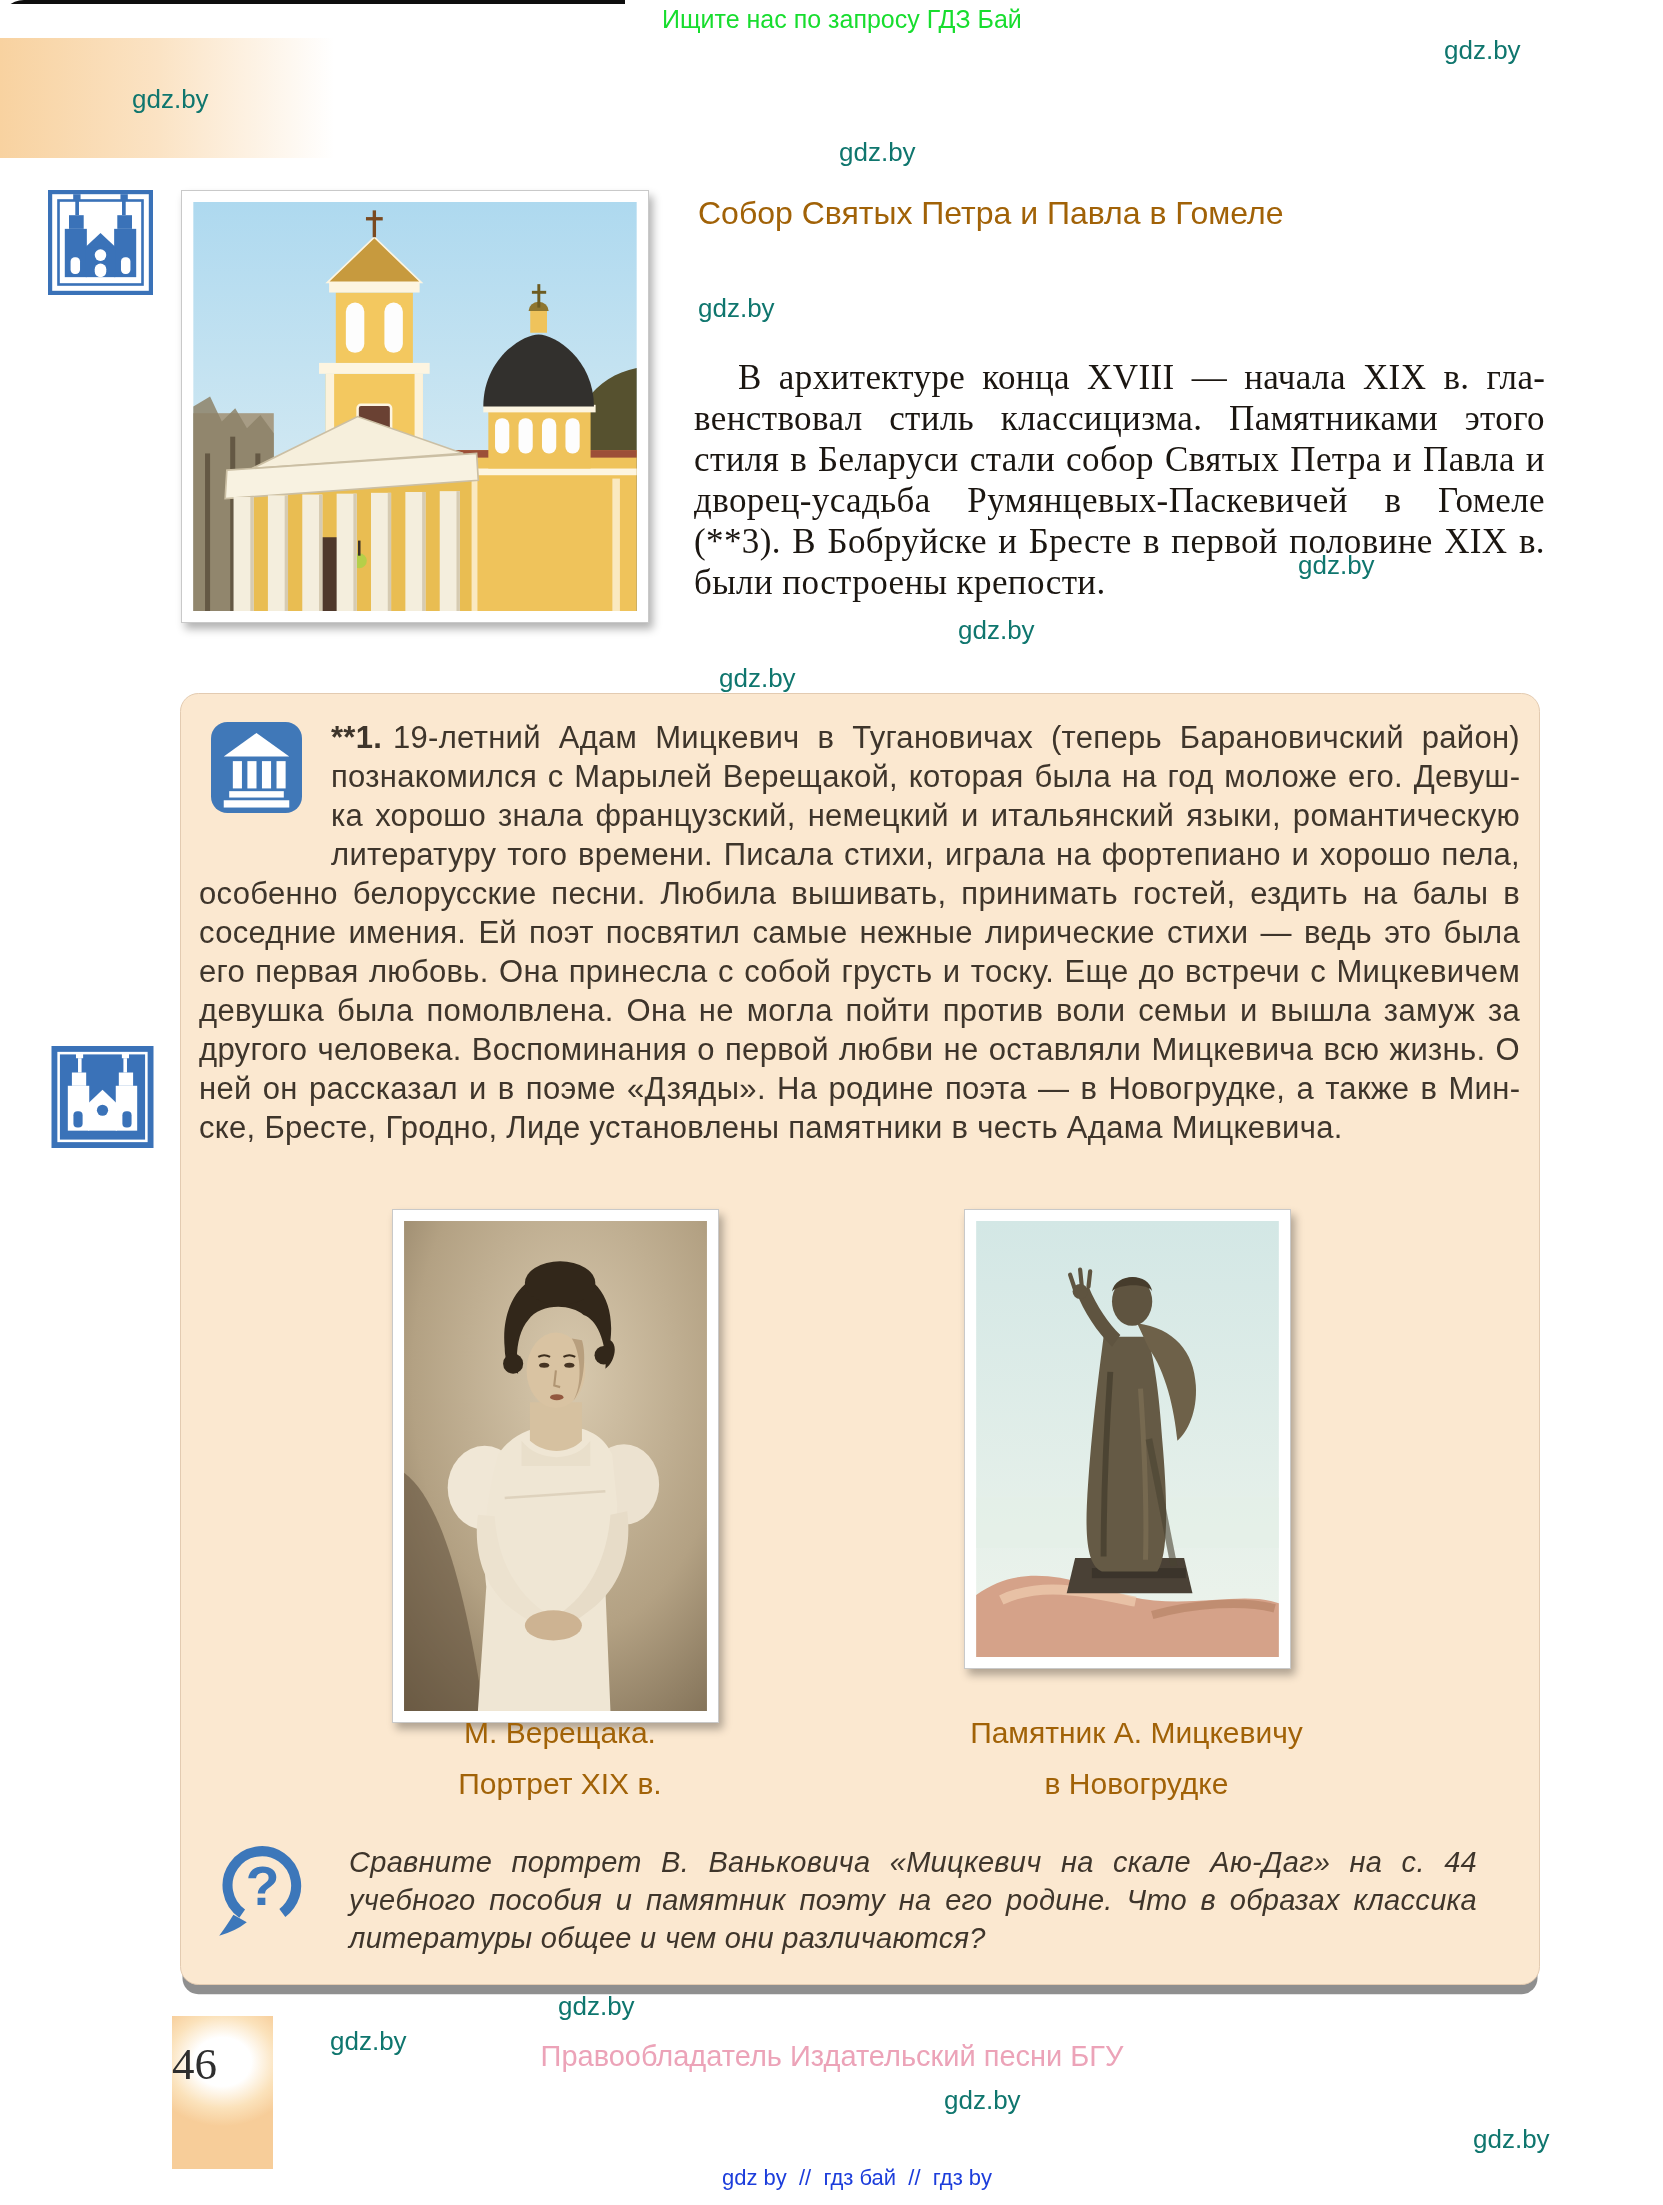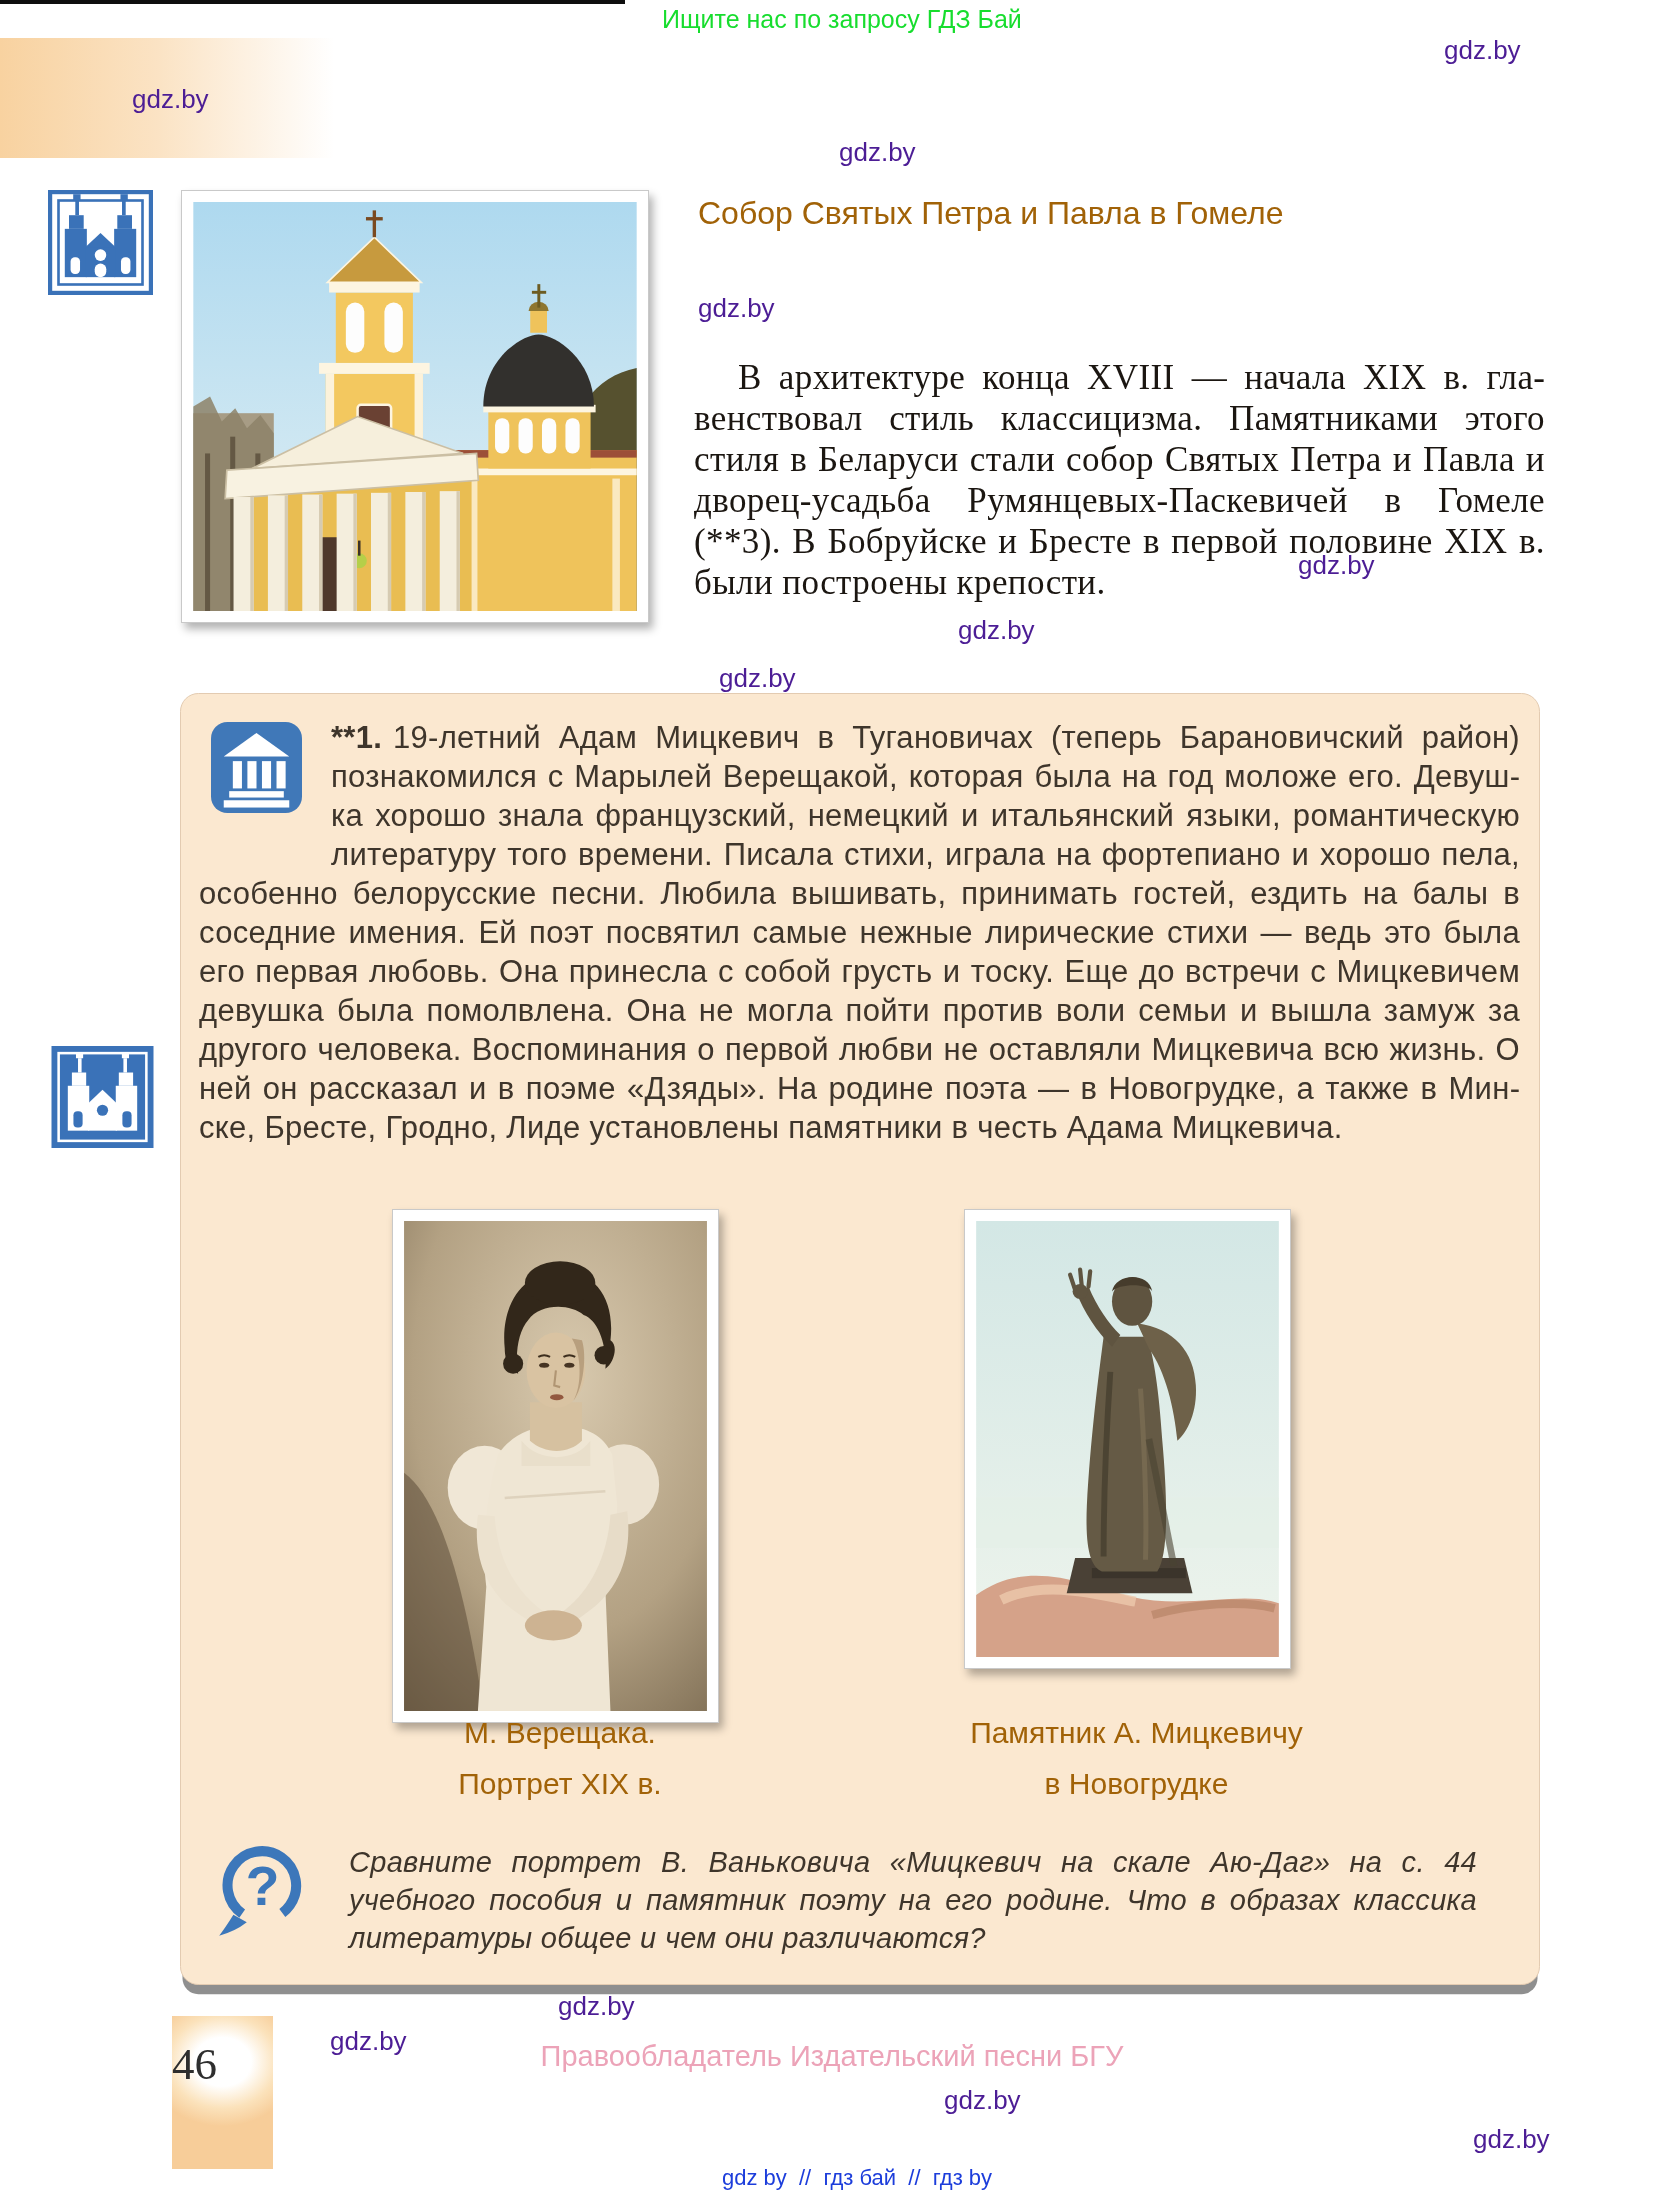--- a/index.html
+++ b/index.html
@@ -1,19 +1,19 @@
 <!DOCTYPE html>
 <html style="font-size:13.4px"><head>
 <meta charset="utf-8">
 <style>
   html,body{margin:0;padding:0;background:#ffffff;}
   .page{position:relative;width:1664px;height:2205px;background:#ffffff;overflow:hidden;
-        font-family:"Liberation Sans", sans-serif;color:#1a1a1a;}
+        font-family:"Liberation Sans", sans-serif;color:#1a1a1a;border-radius:24px;}
   .abs{position:absolute;}
-  .wm{position:absolute;font-size:26px;color:#4c1d95;letter-spacing:0;white-space:nowrap;}
+  .wm{position:absolute;font-size:26px;color:#0f766e;letter-spacing:0;white-space:nowrap;}
   .topline{position:absolute;left:0;top:0;width:625px;height:4.2px;background:#0e0e0e;}
   .band{position:absolute;left:0;top:38px;width:352px;height:120px;
         background:linear-gradient(90deg,#f8d2a0 0%,#fbe3c4 45%,rgba(255,255,255,0) 95%);}
   .green-note{position:absolute;left:662px;top:5px;font-size:25px;color:#17dd2e;}
   .photo-frame{position:absolute;background:#fff;border:0.8px solid #c9c9c9;
         box-shadow:4.2px 5.9px 8.4px rgba(0,0,0,.30);padding:11px;}
   .photo-frame svg{display:block;}
   .top-caption{position:absolute;left:698px;top:195px;width:604px;font-size:32px;color:#a16207;}
   .serif-par{position:absolute;left:694px;top:322px;width:851px;
         font-family:"Liberation Serif", serif;font-size:35px;line-height:41px;color:#1b1611;

